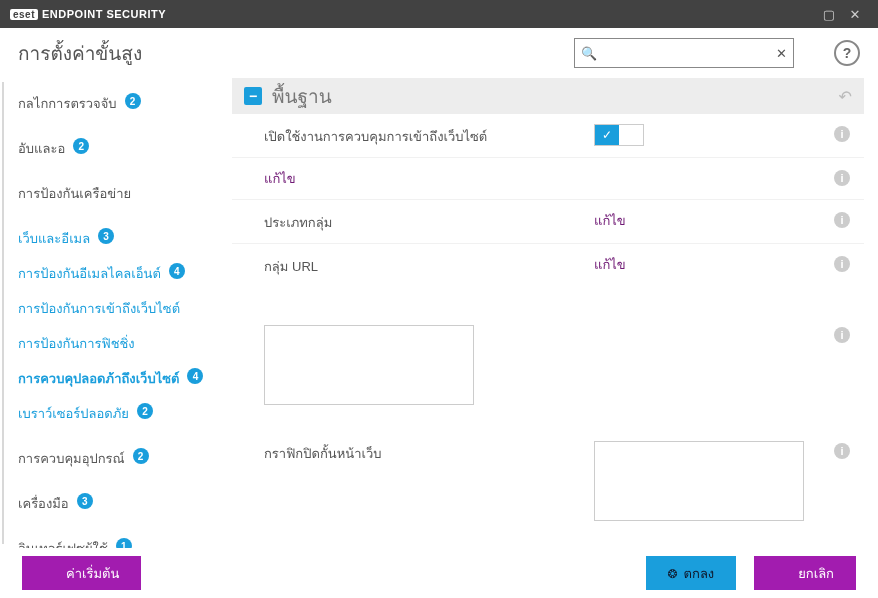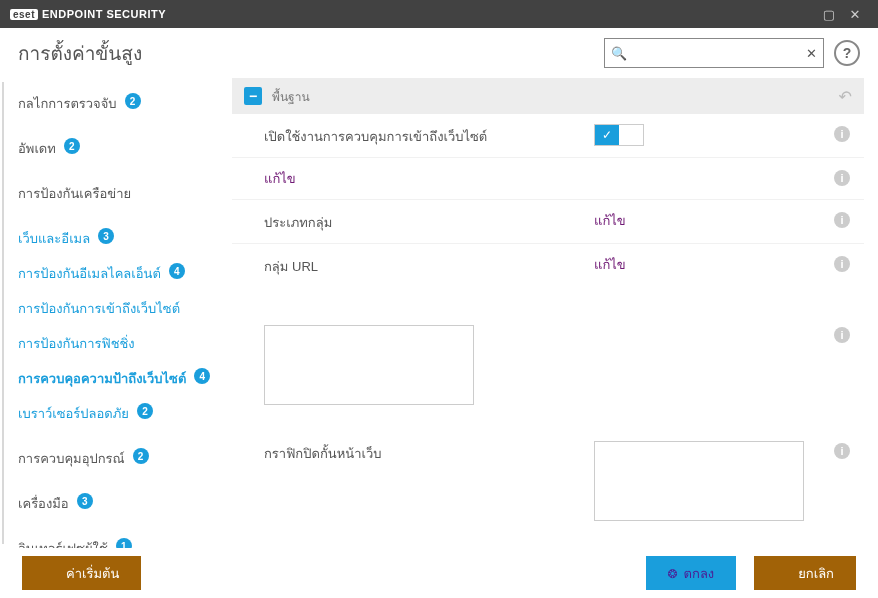--- a/index.html
+++ b/index.html
@@ -4,64 +4,64 @@
 <style>
   * { box-sizing: border-box; margin: 0; padding: 0; font-family: "Segoe UI", Tahoma, sans-serif; }
   body { width: 878px; height: 598px; background: #fff; overflow: hidden; }
 
   .titlebar { height: 28px; background: #424242; display: flex; align-items: center; padding: 0 10px; color: #fff; }
   .titlebar .brand { font-size: 11px; font-weight: bold; letter-spacing: 0.5px; }
   .titlebar .brand .eset { background:#fff; color:#424242; padding:0 3px; border-radius:2px; margin-right:4px; font-weight:900; font-size:10px; }
   .titlebar .spacer { flex: 1; }
   .titlebar .winbtn { width: 26px; height: 20px; display:flex; align-items:center; justify-content:center; color:#ccc; cursor:pointer; font-size:13px; }
 
-  .topbar { height: 50px; display: flex; align-items: center; padding: 0 18px; }
+  .topbar { height: 50px; display: flex; align-items: center; padding: 0 18px; gap: 30px; }
   .page-title { font-size: 19px; color: #555; flex:1; }
   .searchwrap { position: relative; width: 220px; height: 30px; border:1px solid #888; display:flex; align-items:center; padding:0 6px; }
   .searchwrap .sicon { color:#888; font-size:13px; margin-right:4px; }
   .searchwrap input { flex:1; border:none; outline:none; font-size:12px; }
   .searchwrap .clear { color:#555; cursor:pointer; font-size:13px; }
   .helpbtn { width:26px; height:26px; border:2px solid #888; border-radius:50%; display:flex; align-items:center; justify-content:center; color:#666; font-weight:bold; margin-left:10px; cursor:pointer; font-size:14px;}
 
   .body { display:flex; height: 470px; }
 
   .sidebar { width: 232px; padding: 8px 0 8px 18px; font-size: 13px; color:#666; overflow-y:auto; position:relative; border-left:0; }
   .sidebar .rail { position:absolute; left:2px; top:4px; bottom:4px; width:2px; background:#d8d8d8; }
   .nav-item { display:flex; align-items:flex-start; padding: 7px 0; cursor:pointer; color:#585858; }
   .nav-item.link { color:#1a9edc; }
   .nav-item.bold { font-weight:600; }
   .nav-item .label { }
   .nav-item .badge { width:16px; height:16px; border-radius:50%; background:#1a9edc; color:#fff; font-size:10px; display:flex; align-items:center; justify-content:center; margin-left:8px; font-weight:600;}
 
   .content { flex:1; padding: 0 14px 0 0; overflow-y:auto; }
   .section-head { background:#ededed; height:36px; display:flex; align-items:center; padding:0 12px; }
   .section-head .collapse { width:18px; height:18px; background:#1a9edc; color:#fff; display:flex; align-items:center; justify-content:center; font-weight:bold; font-size:14px; margin-right:10px; border-radius:2px; cursor:pointer;}
-  .section-head .title { color:#777; font-size:12px; flex:1; }
+  .section-head .title { color:#777; font-size:19px; flex:1; }
   .section-head .undo { color:#bbb; font-size:16px; cursor:pointer; }
 
   .row { display:flex; align-items:flex-start; padding: 10px 14px 10px 32px; border-bottom:1px solid #f1f1f1; font-size:13px; color:#555; }
   .row:last-child { border-bottom:none; }
   .row .rlabel { flex: 0 0 330px; padding-top:2px; }
   .row .rctrl { flex: 0 0 210px; }
   .row .rinfo { flex:1; text-align:right; color:#bbb; font-size:15px;}
   .editlink { color:#701a75; cursor:pointer; }
 
   .toggle { width:50px; height:22px; border:1px solid #ccc; display:flex; cursor:pointer; }
   .toggle .on { width:25px; background:#1a9edc; display:flex; align-items:center; justify-content:center; color:#fff; font-size:12px;}
   .toggle .off { width:25px; background:#fff; }
 
   .bigrow { display:flex; align-items:flex-start; padding: 18px 14px 18px 32px; font-size:13px; color:#555;}
   .bigrow .rlabel { flex: 0 0 330px; padding-top:2px;}
   .bigrow textarea { width:210px; height:80px; border:1px solid #ccc; resize:none; font-family:inherit; font-size:12px; padding:4px;}
   .bigrow .rinfo { flex:1; text-align:right; color:#bbb; font-size:15px;}
 
   .footer { height:50px; display:flex; align-items:center; padding:0 22px; }
   .btn { height:34px; padding:0 22px; border:none; font-size:13px; cursor:pointer; display:flex; align-items:center; gap:6px; }
-  .btn.gray { background:#a16207; color:#fff;padding-left:44px; }
-  .btn.blue { background:#1a9edc; color:#4c1d95;text-align:center; }
+  .btn.gray { background:#a21caf; color:#fff;padding-left:44px; }
+  .btn.blue { background:#1a9edc; color:#0f172a;text-align:center; }
   .footer .spacer { flex:1; }
   .footer .btn + .btn { margin-left:18px; }
   .gearicon::before { content:"❂"; font-size:12px; }
   .infoicon { display:inline-block; width:16px;height:16px;border-radius:50%;background:#ccc;color:#fff;text-align:center;line-height:16px;font-size:11px;font-weight:bold;cursor:pointer;}
 </style>
 </head>
 <body>
 
 <div class="titlebar">
   <span class="brand">
@@ -85,21 +85,21 @@
 <div class="body">
   <div class="sidebar">
     <div class="rail"></div>
     <div id="nav">
         <div class="nav-item">
           <span class="label">กลไกการตรวจจับ</span>
           <span class="badge">2</span>
         </div>
         <div style="height: 10px;"></div>
         <div class="nav-item">
-          <span class="label">อัพเดท</span>
+          <span class="label">อับและอ</span>
           <span class="badge">2</span>
         </div>
         <div style="height: 10px;"></div>
         <div class="nav-item">
           <span class="label">การป้องกันเครือข่าย</span>
         </div>
         <div style="height: 10px;"></div>
         <div class="nav-item link">
           <span class="label">เว็บและอีเมล</span>
           <span class="badge">3</span>
@@ -108,21 +108,21 @@
           <span class="label">การป้องกันอีเมลไคลเอ็นต์</span>
           <span class="badge">4</span>
         </div>
         <div class="nav-item link">
           <span class="label">การป้องกันการเข้าถึงเว็บไซต์</span>
         </div>
         <div class="nav-item link">
           <span class="label">การป้องกันการฟิชชิ่ง</span>
         </div>
         <div class="nav-item link bold">
-          <span class="label">การควบคุอความป้าถึงเว็บไซต์</span>
+          <span class="label">การควบคุปลอดภ้าถึงเว็บไซต์</span>
           <span class="badge">4</span>
         </div>
         <div class="nav-item link">
           <span class="label">เบราว์เซอร์ปลอดภัย</span>
           <span class="badge">2</span>
         </div>
         <div style="height: 10px;"></div>
         <div class="nav-item">
           <span class="label">การควบคุมอุปกรณ์</span>
           <span class="badge">2</span>

